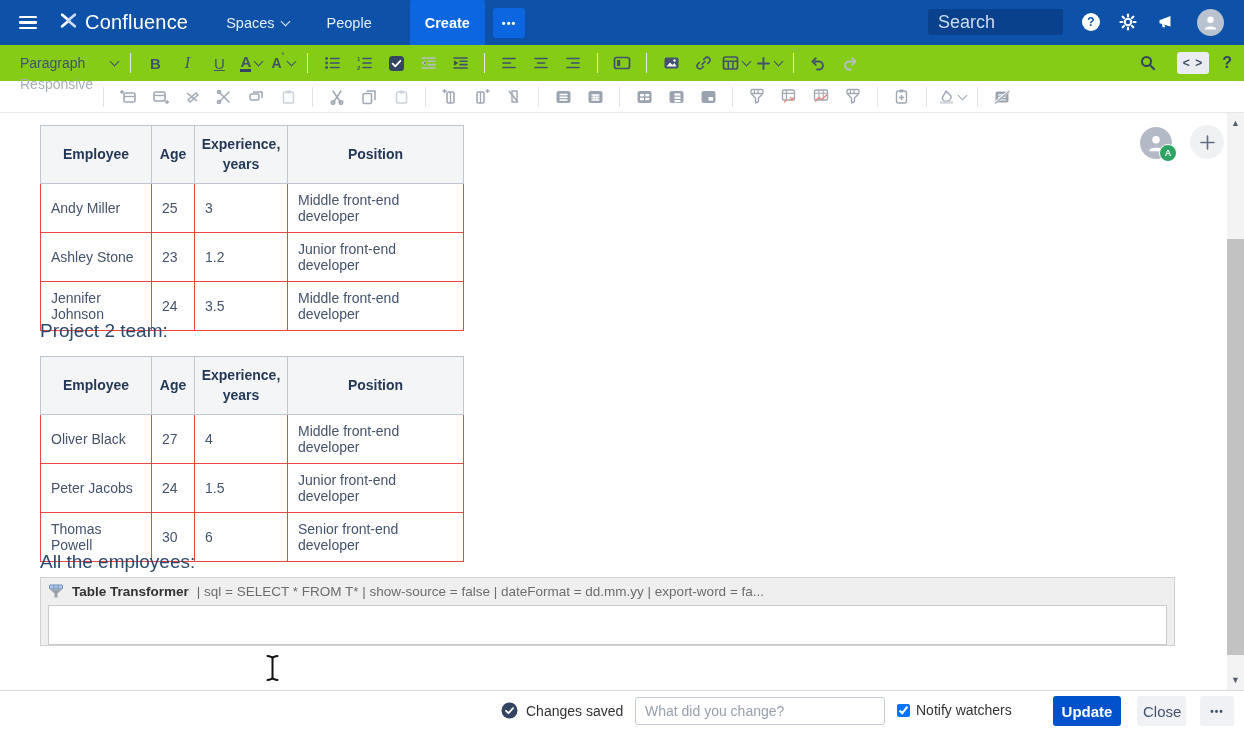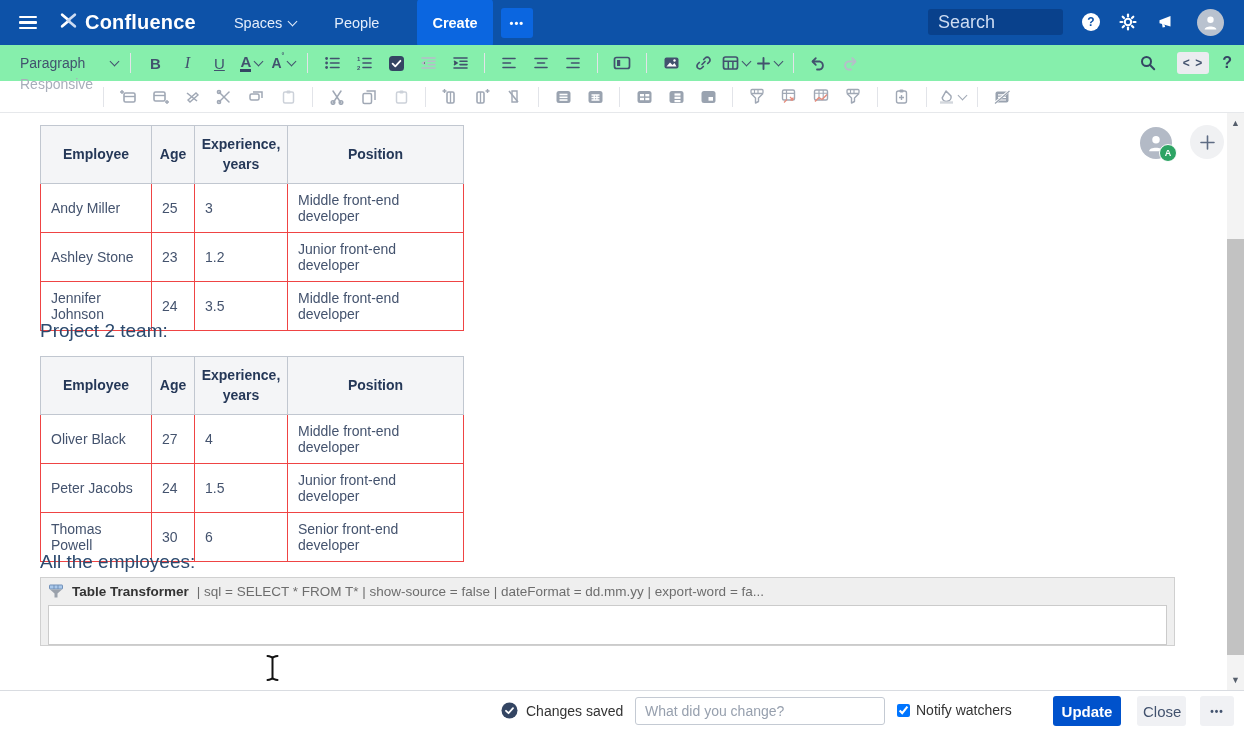--- a/index.html
+++ b/index.html
@@ -4,35 +4,35 @@
 <style>
   html,body{margin:0;padding:0;}
   body{width:1244px;height:731px;position:relative;overflow:hidden;background:#fff;
        font-family:"Liberation Sans",sans-serif;-webkit-font-smoothing:antialiased;}
 
   
   .navbar{position:absolute;left:0;top:0;width:1244px;height:45px;background:#0d52a8;display:flex;align-items:center;}
   .hamburger{width:18px;height:13px;margin-left:19px;display:flex;flex-direction:column;justify-content:space-between;cursor:pointer;}
   .hamburger span{display:block;height:2.4px;background:#fff;border-radius:1px;}
   .brand{display:flex;align-items:center;margin-left:22px;gap:7px;cursor:pointer;}
-  .brand-name{color:#fff;font-size:20px;font-weight:700;letter-spacing:.2px;}
+  .brand-name{color:#fff;font-size:20px;font-weight:400;letter-spacing:.2px;}
   .nav-item{color:#e3edfb;font-size:14.5px;margin-left:38px;display:flex;align-items:center;gap:7px;cursor:pointer;}
   .chev{display:inline-block;width:6px;height:6px;border-right:1.7px solid currentColor;border-bottom:1.7px solid currentColor;transform:rotate(45deg);margin-top:-3px;}
   .create-btn{margin-left:38px;background:#0b66e0;color:#fff;font-size:14.5px;font-weight:bold;border:none;border-radius:4px;padding:16px 15px;cursor:pointer;}
   .nav-more{margin-left:8px;background:#0b66e0;color:#fff;font-size:11px;font-weight:bold;border:none;border-radius:3px;padding:9px 9px;letter-spacing:1px;cursor:pointer;}
   .nav-search{position:absolute;left:928px;top:9px;width:135px;height:26px;background:#09418c;border-radius:3px;display:flex;align-items:center;}
   .nav-search input{flex:1;background:transparent;border:none;outline:none;color:#fff;font-size:18px;padding:0 4px 0 10px;font-family:"Liberation Sans",sans-serif;}
   .nav-search input::placeholder{color:#cddcf2;opacity:1;}
   .nav-search svg{margin-right:8px;}
   .nav-icon{position:absolute;top:11px;width:22px;height:22px;display:flex;align-items:center;justify-content:center;cursor:pointer;}
   .q-circle{width:18px;height:18px;border-radius:50%;background:#fff;color:#0d52a8;font-size:12px;font-weight:bold;display:flex;align-items:center;justify-content:center;}
   .nav-avatar{position:absolute;left:1197px;top:9px;width:27px;height:27px;border-radius:50%;background:#b9c2cf;display:flex;align-items:center;justify-content:center;cursor:pointer;}
 
   
-  .tb1{position:absolute;left:0;top:45px;width:1244px;height:36px;background:#86efac;display:flex;align-items:center;padding-left:20px;box-sizing:border-box;color:#42526e;}
+  .tb1{position:absolute;left:0;top:45px;width:1244px;height:36px;background:#84cc16;display:flex;align-items:center;padding-left:20px;box-sizing:border-box;color:#42526e;}
   .tbtn{min-width:26px;height:28px;display:flex;align-items:center;justify-content:center;gap:4px;cursor:pointer;border-radius:3px;padding:0 3px;}
   .sep{width:1px;height:20px;background:#e2e4e9;margin:0 8px;flex:none;}
   .blockstyle{font-size:14px;color:#42526e;display:flex;align-items:center;gap:26px;cursor:pointer;margin-right:4px;}
   .b-bold{font-weight:bold;font-size:15px;}
   .b-italic{font-style:italic;font-family:"Liberation Serif",serif;font-size:16px;}
   .b-under{text-decoration:underline;font-size:15px;}
   .a-color{font-size:15px;font-weight:bold;border-bottom:3px solid #344563;line-height:1.05;}
   .a-style{font-size:14px;font-weight:bold;position:relative;}
   .a-style sup{font-size:7px;position:relative;top:-4px;}
   .dis{color:#b6bdc9;}

